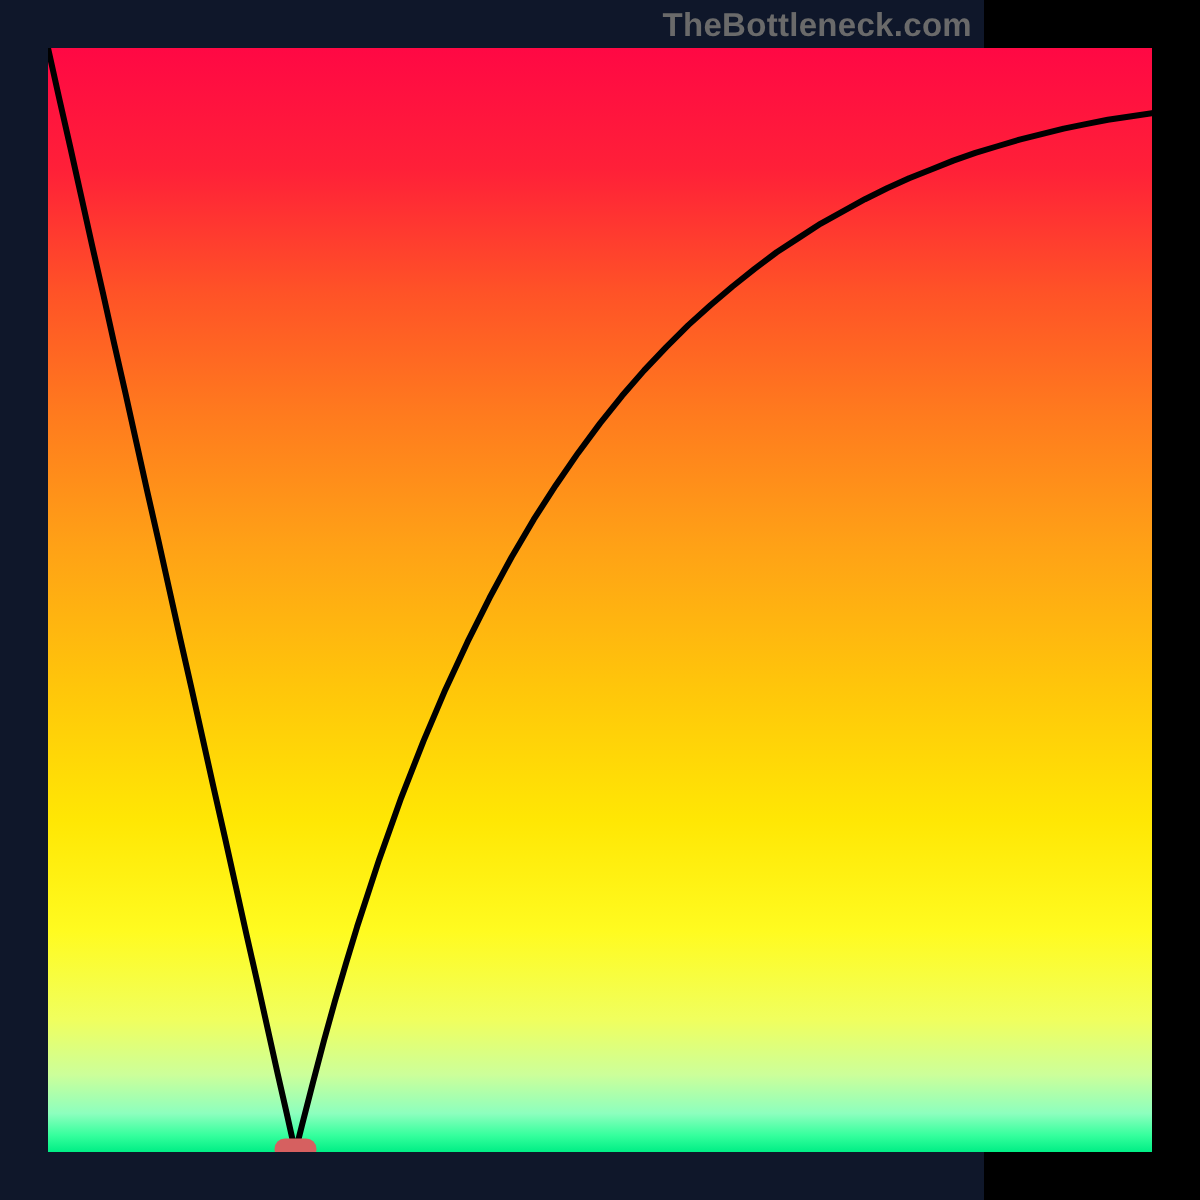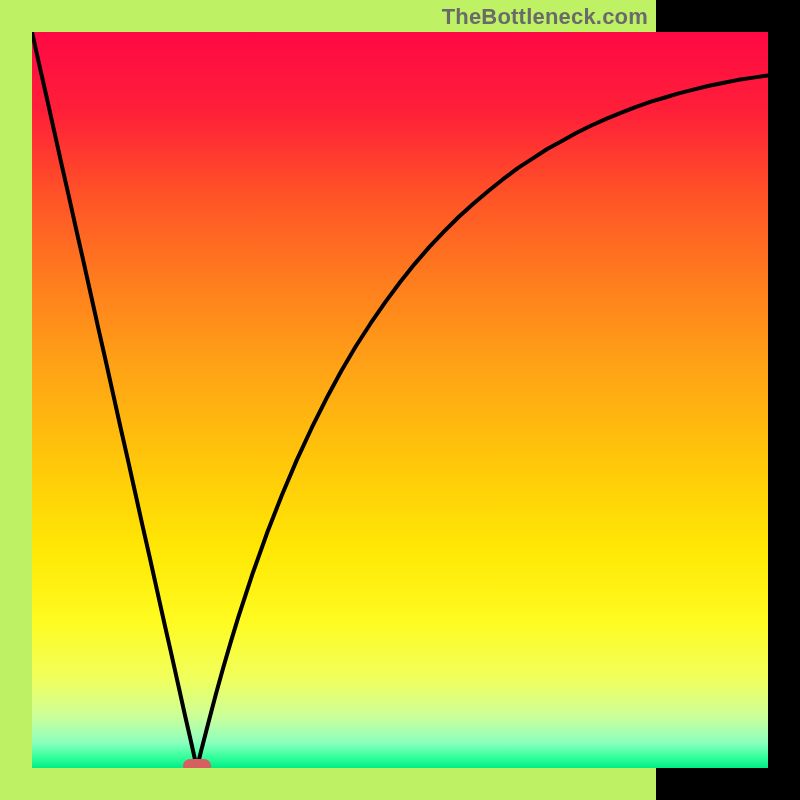--- a/index.html
+++ b/index.html
@@ -8,21 +8,21 @@
     width: 800px;
     height: 800px;
     overflow: hidden;
     background: #000;
     font-family: Arial, Helvetica, sans-serif;
   }
   .frame {
     position: relative;
     width: 656px;
     height: 800px;
-    background: #bef264;
+    background: #0f172a;
     text-decoration: underline;
   }
   .attribution {
     position: absolute;
     top: 4px;
     right: 8px;
     color: #6a6a6a;
     font-size: 22px;
     font-weight: 600;
     letter-spacing: 0.2px;

